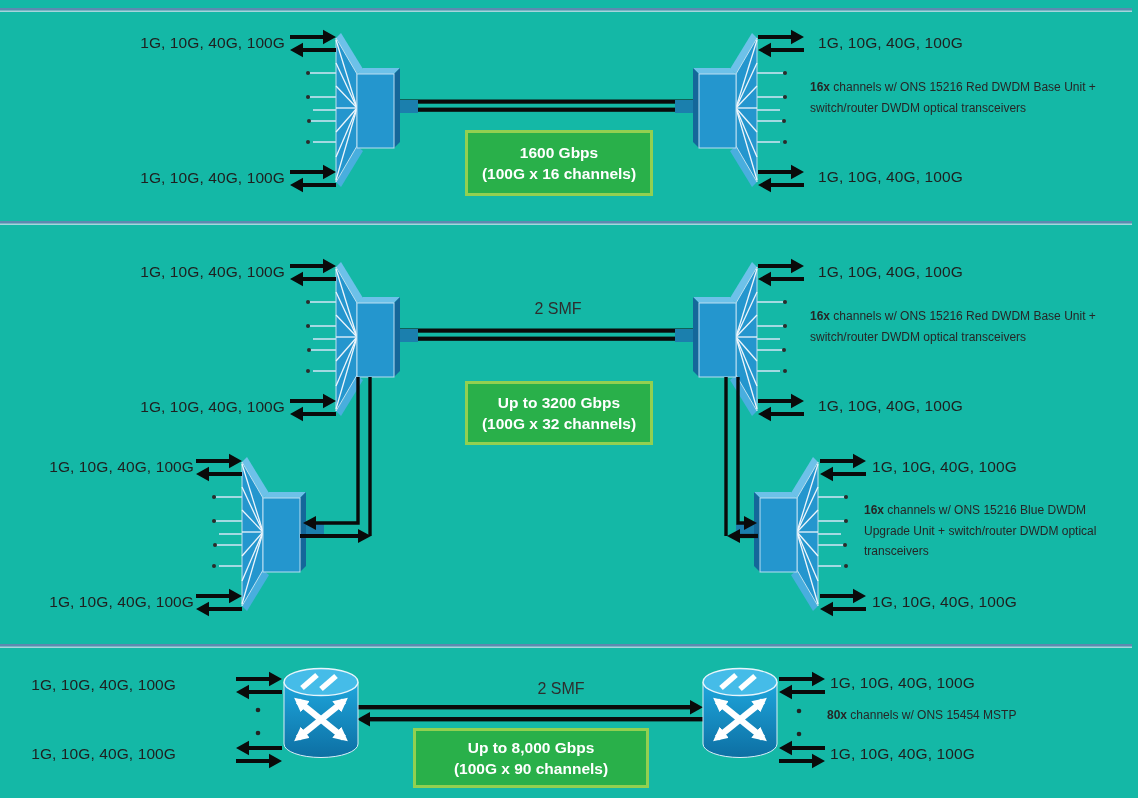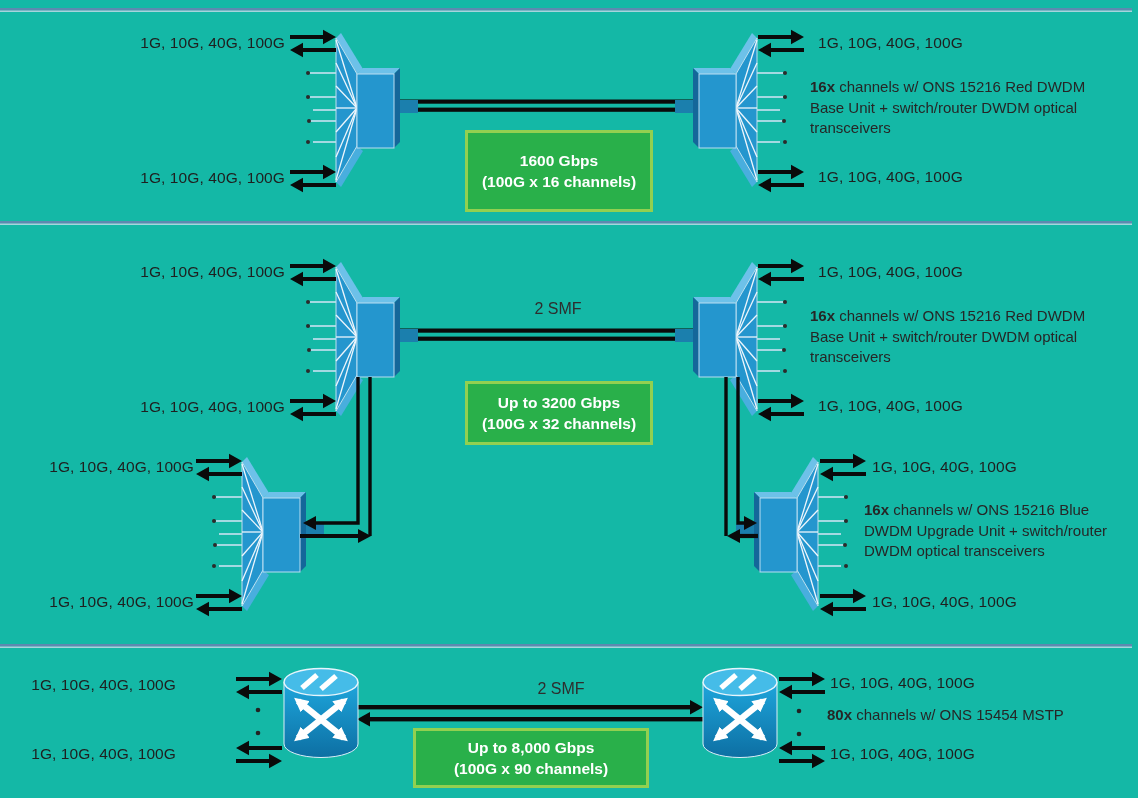--- a/index.html
+++ b/index.html
@@ -6,21 +6,21 @@
   .stage{
     position:relative;width:1138px;height:798px;background:#14b8a6;overflow:hidden;
     font-family:Liberation Sans, sans-serif;
   }
   .stage svg.canvas{position:absolute;left:0;top:0;}
   .txt{position:absolute;white-space:pre-line;}
   .lbl{font-size:15.5px;color:#1f1f1f;line-height:20px;letter-spacing:.1px;}
   .r{text-align:right;}
   .ctr{text-align:center;}
   .fiber-lbl{font-size:16px;color:#2e2e2e;}
-  .note{font-size:15px;color:#262626;line-height:20.5px;}
+  .note{font-size:12px;color:#262626;line-height:20.5px;}
   .note .b{font-weight:bold;}
   .cap{
     background:#29b04a;border:3px solid #92d050;box-sizing:border-box;
     display:flex;flex-direction:column;align-items:center;justify-content:center;
     color:#fff;font-weight:bold;font-size:15.5px;line-height:21px;text-align:center;
   }
 </style>
 </head>
 <body>
 
@@ -161,21 +161,21 @@
         <circle cx="258" cy="733" r="2.3"></circle>
       <circle cx="799" cy="711" r="2.3"></circle>
         <circle cx="799" cy="734" r="2.3"></circle>
     </g>
   </svg>
 
   <div class="txt lbl r" style="left:129px;top:33px;width:156px">1G, 10G, 40G, 100G</div>
   <div class="txt lbl r" style="left:129px;top:168px;width:156px">1G, 10G, 40G, 100G</div>
   <div class="txt lbl" style="left:818px;top:33px">1G, 10G, 40G, 100G</div>
   <div class="txt lbl" style="left:818px;top:167px">1G, 10G, 40G, 100G</div>
-  <div class="txt cap" style="left:465px;top:130px;width:188px;height:82px">
+  <div class="txt cap" style="left:465px;top:130px;width:188px;height:66px">
     <div>1600 Gbps</div>
     <div>(100G x 16 channels)</div>
   </div>
   <div class="txt note" style="left:810px;top:77px;width:298px"><span class="b">16x</span><span> channels w/ ONS 15216 Red DWDM Base Unit + switch/router DWDM optical transceivers</span></div>
 
   <div class="txt lbl r" style="left:129px;top:262px;width:156px">1G, 10G, 40G, 100G</div>
   <div class="txt lbl r" style="left:129px;top:397px;width:156px">1G, 10G, 40G, 100G</div>
   <div class="txt lbl" style="left:818px;top:262px">1G, 10G, 40G, 100G</div>
   <div class="txt lbl" style="left:818px;top:396px">1G, 10G, 40G, 100G</div>
   <div class="txt lbl r" style="left:38px;top:457px;width:156px">1G, 10G, 40G, 100G</div>

